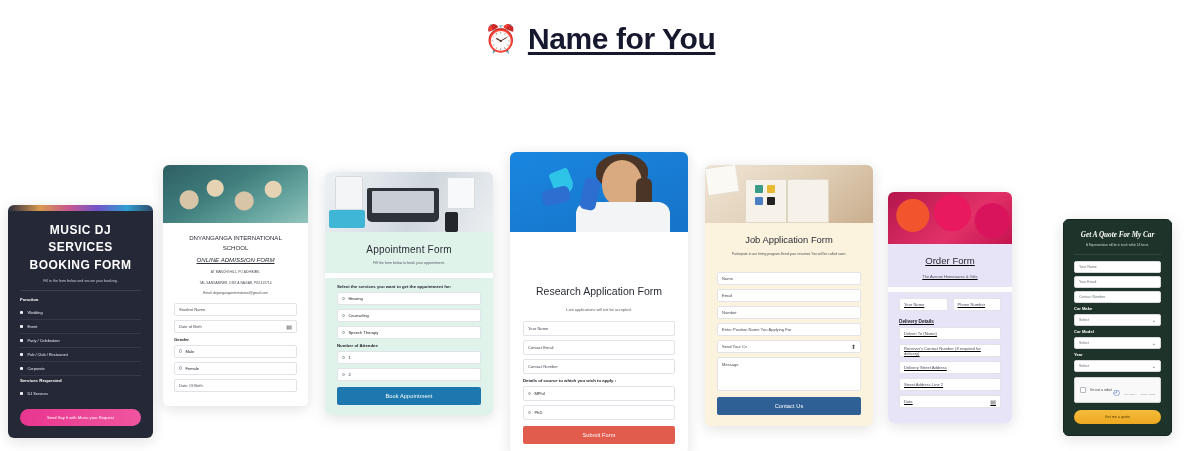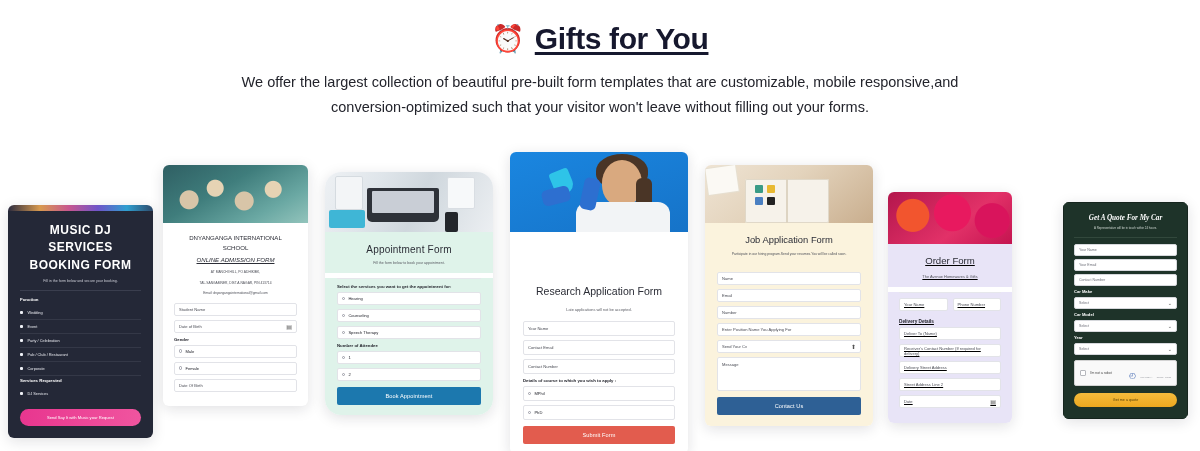--- a/index.html
+++ b/index.html
@@ -63,21 +63,21 @@
       radial-gradient(circle at 56% 62%, #d8c5a8 0 9px, transparent 10px),
       radial-gradient(circle at 76% 42%, #e6d3b4 0 8px, transparent 9px),
       linear-gradient(150deg,#2f5f63 0%,#3f7d7c 40%,#6aa8a3 75%,#93c4bc 100%); }
   #card2 .body { padding:10px 11px 10px; }
   #card2 .h1 { font-size:6.1px; color:#2b2d36; text-align:center; line-height:1.6; }
   #card2 .h2 { font-size:6.1px; color:#2b2d36; text-align:center; font-style:italic;
     text-decoration:underline; margin-top:3px; }
   #card2 .addr { font-size:3.3px; color:#4c4e57; text-align:center; margin-top:7px; }
 
   
-  #card3 { left:325px; top:32px; width:168px;border-radius:16px; }
+  #card3 { left:325px; top:32px; width:168px; }
   #card3 .banner { height:60px; background:
       linear-gradient(115deg,#eef1f4 0%,#dfe5ea 30%,#cfd7dd 55%,#eceff2 100%); }
   #card3 .banner .lap { position:absolute; left:42px; top:16px; width:72px; height:34px;
       background:#2e3239; border-radius:2px 2px 5px 5px; }
   #card3 .banner .scr { position:absolute; left:47px; top:19px; width:62px; height:22px;
       background:#c9ced6; border-radius:1px; }
   #card3 .banner .bluecard { position:absolute; left:4px; top:38px; width:36px;
       height:18px; background:#3fb6d6; border-radius:2px; }
   #card3 .banner .pad { position:absolute; left:10px; top:4px; width:28px; height:34px;
       background:#f3f5f7; border:1px solid #d5dbe0; border-radius:2px; }
@@ -150,21 +150,21 @@
       linear-gradient(140deg,#b3164c,#e23168 60%,#c41450); }
   #card6 .lav { background:#e8e4f7; padding:11px 11px 8px; }
   #card6 .t1 { font-size:9.6px; color:#2b2d36; text-align:center; }
   #card6 .t2 { font-size:3.9px; color:#4f5159; text-align:center; margin-top:8px; }
   #card6 .body { background:#e8e4f7; padding:0 11px 11px; }
   #card6 .two { display:flex; gap:5px; }
   #card6 .two .field { flex:1; }
   #card6 .sectlabel { font-size:4.7px; }
 
   
-  #card7 { left:1063px; top:62px; width:125px; }
+  #card7 { left:1063px; top:79px; width:109px; }
   #card7 .body { background:#1e3329; padding:11px 10px 11px;
     border:1px solid #16251e; }
   #card7 .t1 { color:#fff; font-size:7.2px; text-align:center; font-style:italic;
     font-weight:bold; font-family:"Liberation Serif", serif; }
   #card7 .t2 { color:#cdd6d0; font-size:2.9px; text-align:center; margin-top:4px; }
   #card7 .hrd { height:1px; background:#32483c; margin:7px 0 6px; }
   #card7 .lbl { color:#fff; font-size:4.1px; font-weight:bold; margin:3px 0 3px; }
   #card7 .sel { background:#fff; border:1px solid #d6d8dc; border-radius:2px;
     height:12px; display:flex; align-items:center; padding:0 4px; font-size:3.6px;
     color:#6d6f78; margin-bottom:3px; }
@@ -182,25 +182,21 @@
     border-radius:12px; margin-top:7px; }
 </style>
 </head>
 <body>
 
 <div class="page">
 
   <div class="hero">
     <div class="hero-title">
       <span class="clock-icon">⏰</span>
-      <span class="hl-underline">Gifts for You</span>
-    </div>
-    <div class="hero-sub">
-      <span>We offer the largest collection of beautiful pre-built form templates that are customizable, mobile responsive,and</span>
-      <span>conversion-optimized such that your visitor won't leave without filling out your forms.</span>
+      <span class="hl-underline">Name for You</span>
     </div>
   </div>
 
   <div class="strip">
 
     <div class="card" id="card1">
       <div class="topgrad"></div>
       <div class="body">
         <div class="t1">MUSIC DJ SERVICES BOOKING FORM</div>
         <div class="t2">Fill in the form below and secure your booking.</div>

